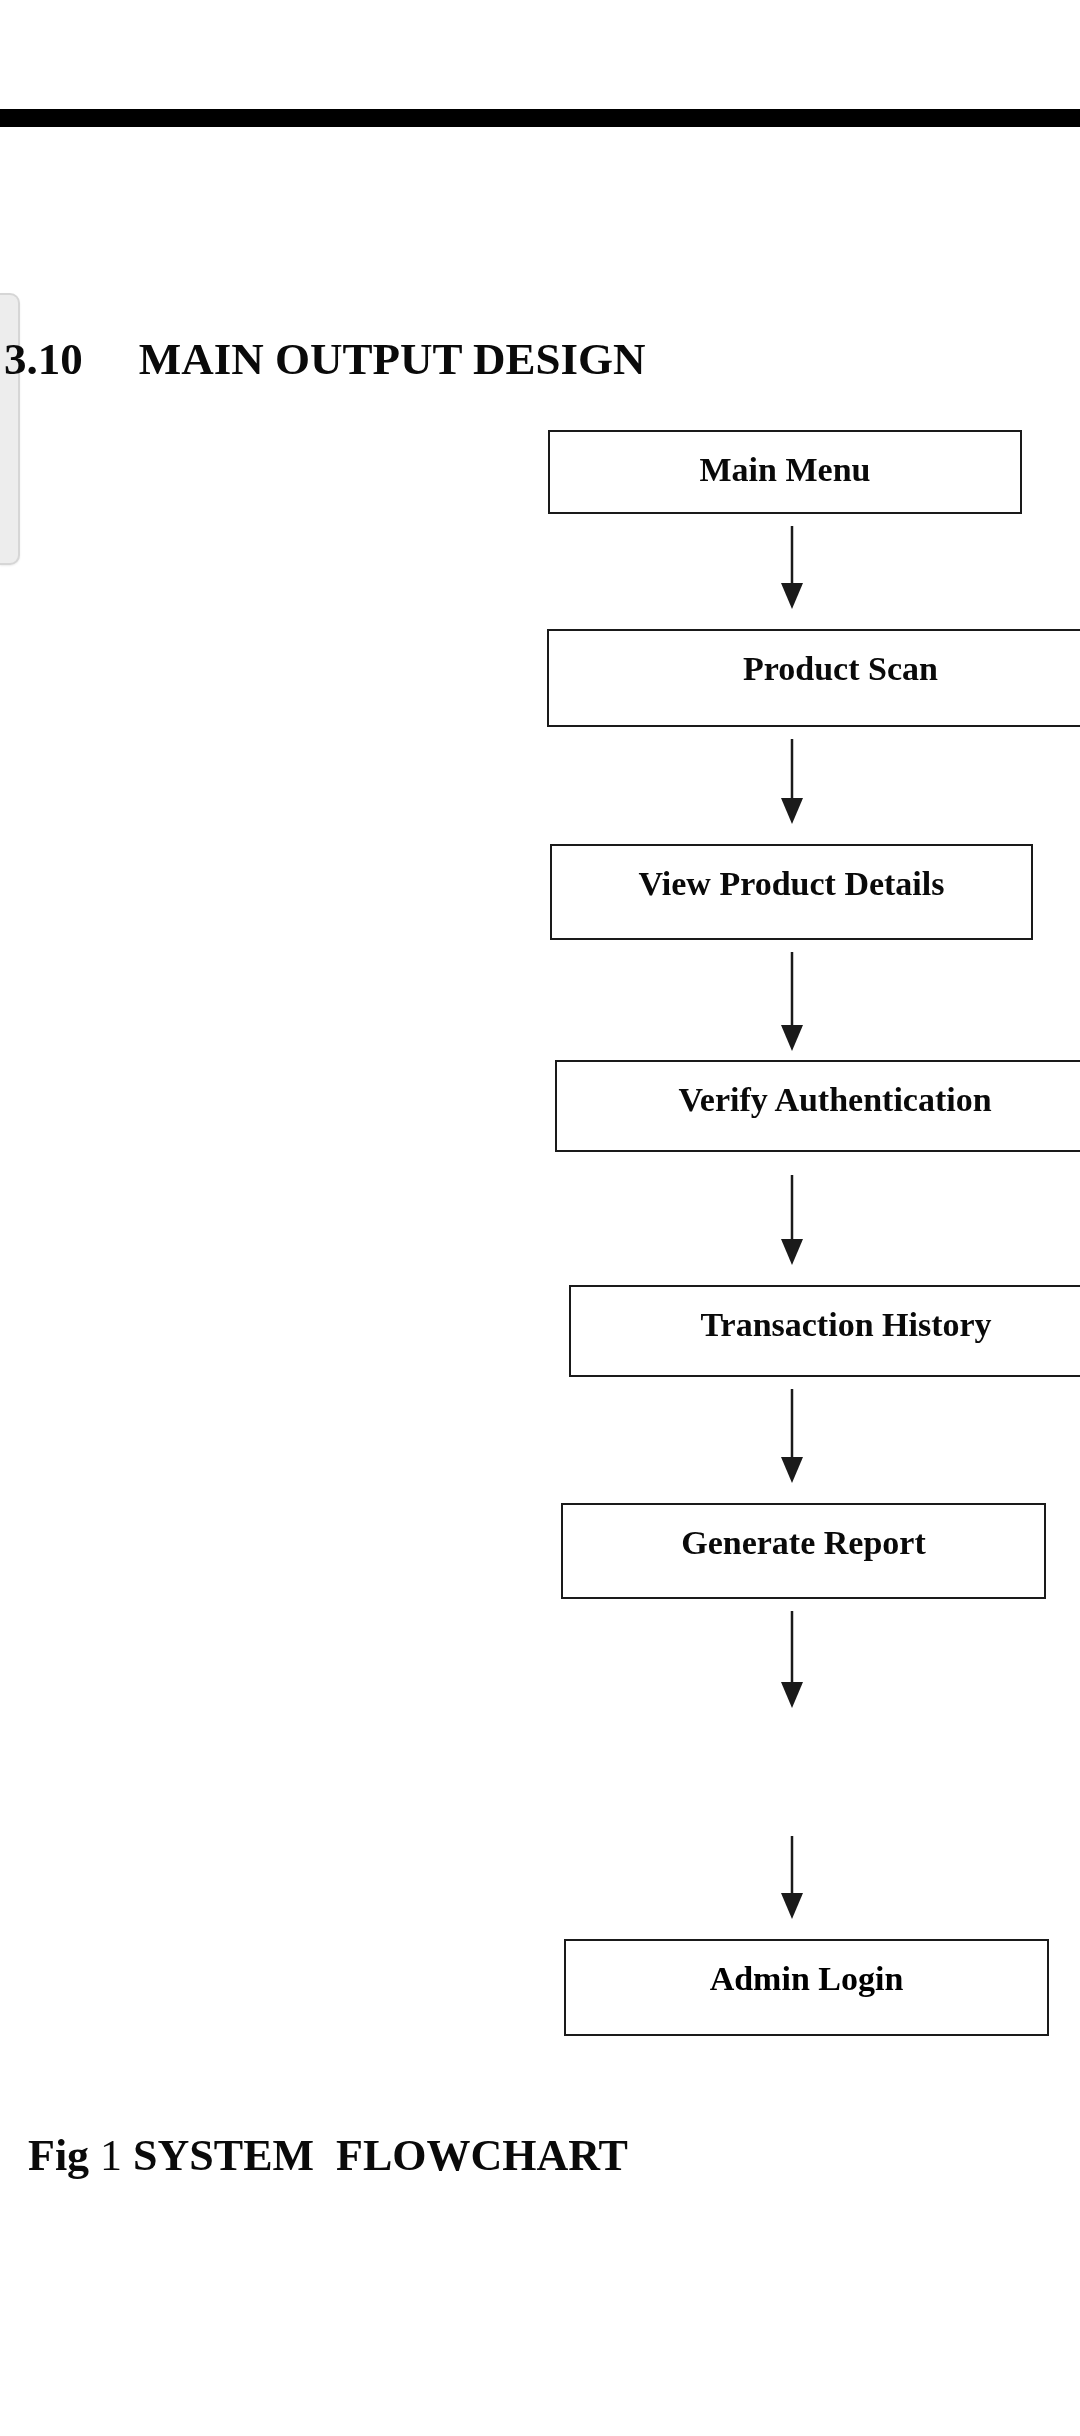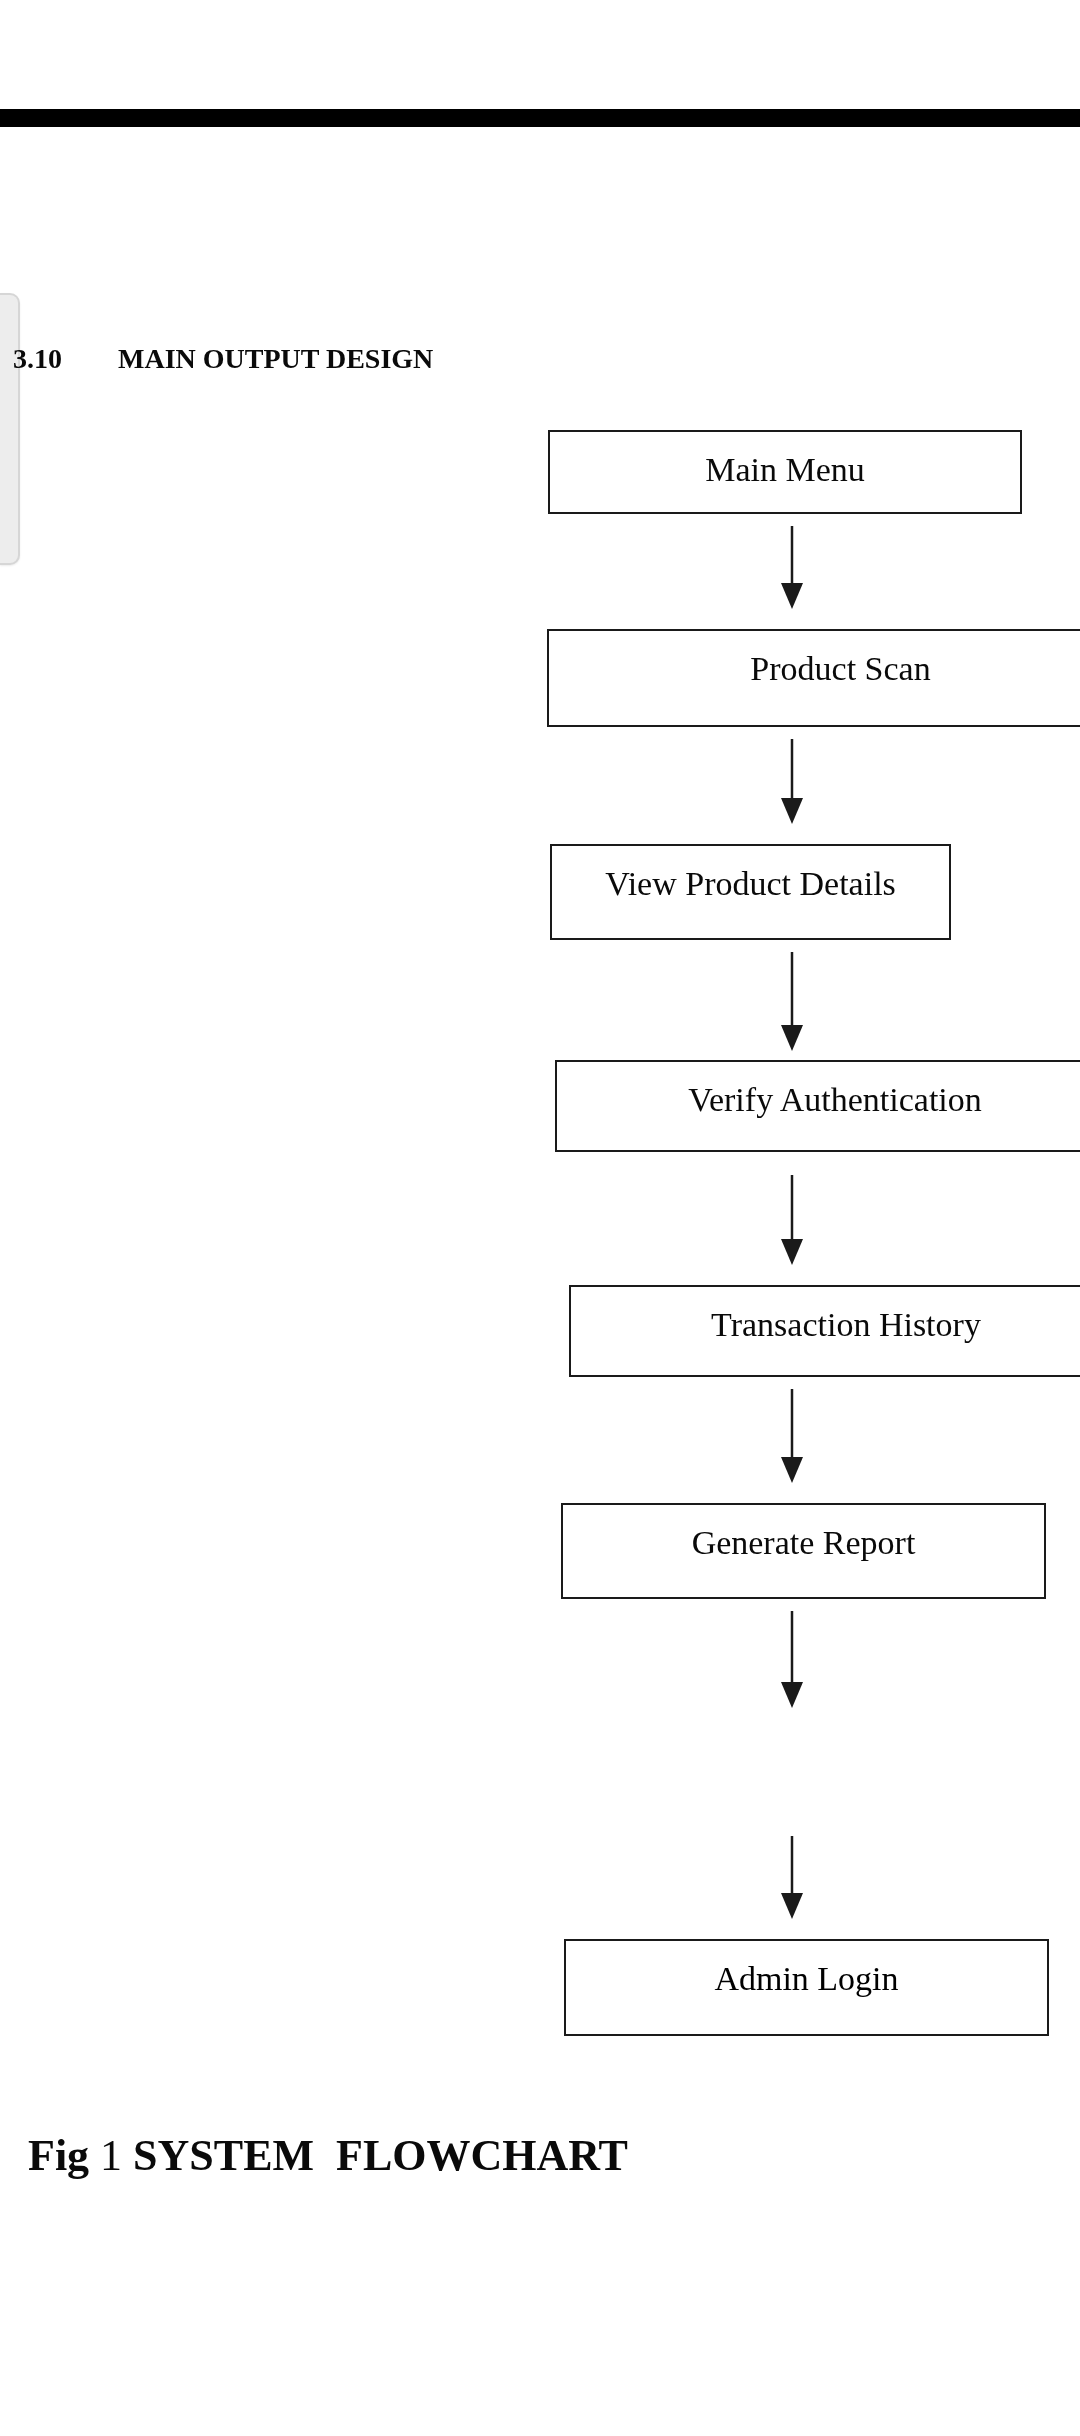--- a/index.html
+++ b/index.html
@@ -25,22 +25,22 @@
     width: 20px; height: 272px;
     background: #ededed;
     border: 2px solid #d6d6d6;
     border-left: none;
     border-radius: 0 10px 10px 0;
     box-sizing: border-box;
     box-shadow: 0 1px 2px rgba(0,0,0,0.08);
   }
   .heading {
     position: absolute;
-    left: 13px; top: 340px;
-    font-size: 28px;
+    left: 4px; top: 340px;
+    font-size: 45px;
     font-weight: bold;
     white-space: nowrap;
     line-height: 38px;
   }
   .heading .section-title { margin-left: 56px; }
   .flowchart {
     position: absolute;
     left: 0; top: 0;
     width: 1080px; height: 2436px;
   }
@@ -48,20 +48,21 @@
     position: absolute;
     box-sizing: border-box;
     border: 2px solid #1a1a1a;
     background: #ffffff;
     display: flex;
     justify-content: center;
     align-items: flex-start;
     padding-top: 18px;
     font-size: 34px;
     line-height: 40px;
+    font-weight: bold;
   }
   .fc-arrow { position: absolute; }
   .caption {
     position: absolute;
     left: 28px; top: 2136px;
     font-size: 44px;
     white-space: nowrap;
     line-height: 40px;
   }
   .caption .bold { font-weight: bold; }
@@ -88,21 +89,21 @@
         <line x1="13" y1="0" x2="13" y2="59" stroke="#1a1a1a" stroke-width="2.5"></line>
         <polygon points="2,57 24,57 13,83" fill="#1a1a1a"></polygon>
       </svg>
       <div class="fc-node" style="left: 547px; top: 629px; width: 587px; height: 98px; border-color: rgb(26, 26, 26); color: rgb(10, 10, 10);">
         <span>Product Scan</span>
       </div>
       <svg width="26" height="85" class="fc-arrow" style="left: 779px; top: 739px;">
         <line x1="13" y1="0" x2="13" y2="61" stroke="#1a1a1a" stroke-width="2.5"></line>
         <polygon points="2,59 24,59 13,85" fill="#1a1a1a"></polygon>
       </svg>
-      <div class="fc-node" style="left: 550px; top: 844px; width: 401px; height: 96px; border-color: rgb(26, 26, 26); color: rgb(10, 10, 10);">
+      <div class="fc-node" style="left: 550px; top: 844px; width: 483px; height: 96px; border-color: rgb(26, 26, 26); color: rgb(10, 10, 10);">
         <span>View Product Details</span>
       </div>
       <svg width="26" height="99" class="fc-arrow" style="left: 779px; top: 952px;">
         <line x1="13" y1="0" x2="13" y2="75" stroke="#1a1a1a" stroke-width="2.5"></line>
         <polygon points="2,73 24,73 13,99" fill="#1a1a1a"></polygon>
       </svg>
       <div class="fc-node" style="left: 555px; top: 1060px; width: 560px; height: 92px; border-color: rgb(26, 26, 26); color: rgb(10, 10, 10);">
         <span>Verify Authentication</span>
       </div>
       <svg width="26" height="90" class="fc-arrow" style="left: 779px; top: 1175px;">

